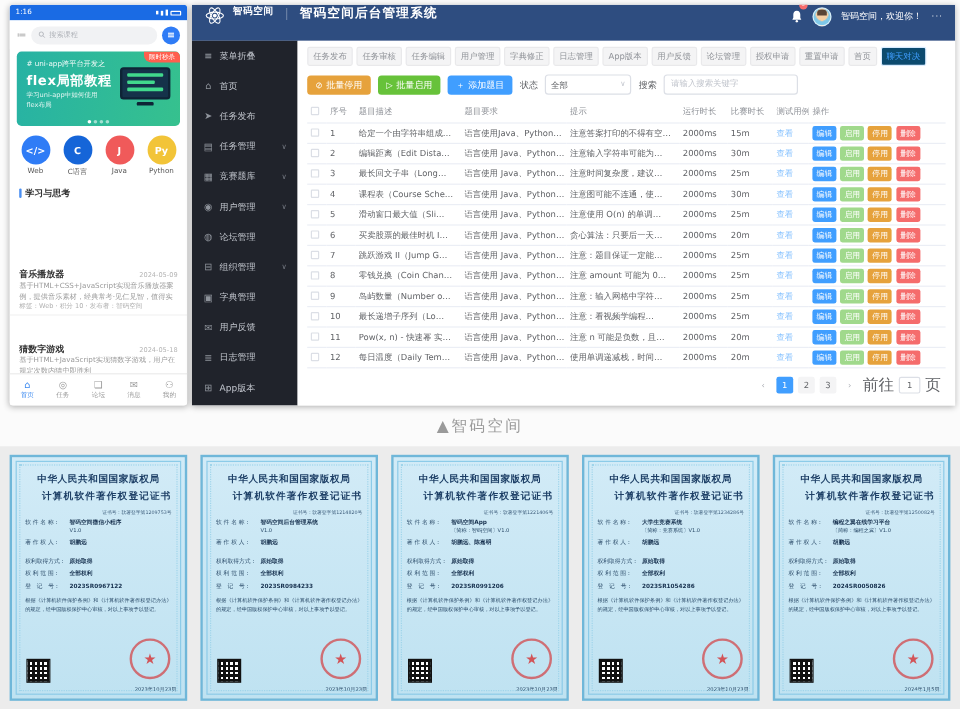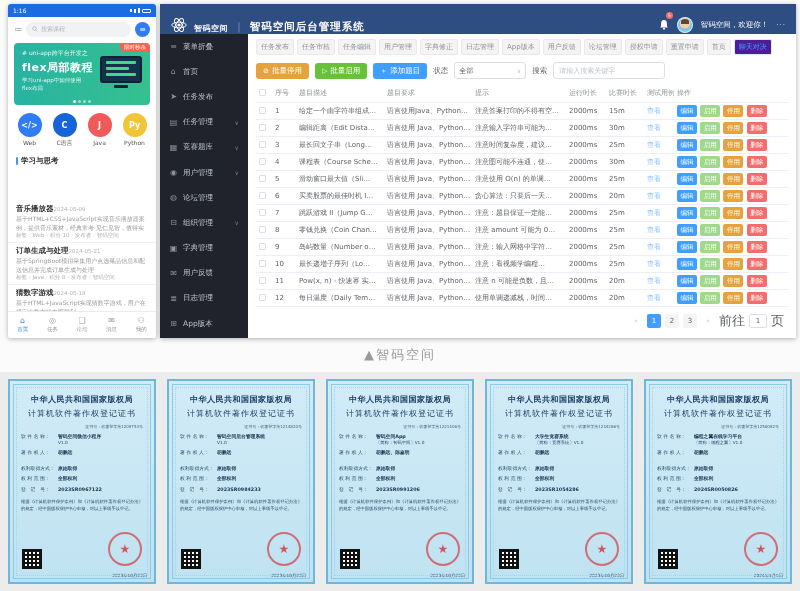--- a/index.html
+++ b/index.html
@@ -43,36 +43,36 @@
   .app-label { font-size:6px; color:#555; margin-top:2px; }
   .sec-title { display:flex; align-items:center; gap:3px; padding:3px 8px 3px; font-size:7.5px;
     color:#333; font-weight:bold; }
   .sec-bar { width:2px; height:8px; background:#4a8ff2; border-radius:1px; }
   .cardsrow { display:flex; gap:5px; padding:0 6px; }
   .mini-card { flex:1; height:32px; border-radius:4px; color:#fff; display:flex; align-items:center;
     gap:4px; padding:0 5px; }
   .mini-emoji { width:13px; height:13px; border-radius:3px; background:rgba(255,255,255,.35); flex:none; }
   .mini-text { font-size:5.5px; font-weight:bold; line-height:1.5; }
   .task-item { padding:3px 8px 3px; border-bottom:1px solid #f2f2f2; }
-  .task-head { display:flex; justify-content:flex-start; align-items:baseline; }
+  .task-head { display:flex; justify-content:space-between; align-items:baseline;margin-top:20px; }
   .task-title { font-size:7.5px; font-weight:bold; color:#333; }
   .task-date { font-size:5.5px; color:#b5b5b5; }
   .task-desc { font-size:6px; color:#9a9a9a; line-height:1.45; margin-top:1px; height:16px; overflow:hidden; }
   .task-meta { font-size:5.5px; color:#b0b0b0; margin-top:1px; }
   .tabbar { position:absolute; left:0; right:0; bottom:0; height:27px; background:#fff;
     border-top:1px solid #ececec; display:flex; }
   .tab-item { flex:1; display:flex; flex-direction:column; align-items:center; justify-content:center; color:#9a9a9a; }
   .tab-item .ti { font-size:8px; line-height:1; }
   .tab-item .tl { font-size:5.5px; margin-top:1px; }
   .tab-item.active { color:#3c8af0; }
 
   
   .admin { position:absolute; left:160px; top:4px; width:636px; height:334px; background:#fff;
     box-shadow:0 1px 5px rgba(0,0,0,.3); overflow:hidden; }
-  .adm-header { height:30px; background:#2e4d80; display:flex; align-items:flex-end; gap:6px;
+  .adm-header { height:30px; background:#2e4d80; display:flex; align-items:flex-start; gap:6px;
     padding:0 10px; color:#fff; }
   .logo { width:18px; height:18px; flex:none; }
   .brand { font-size:8px; font-weight:bold; letter-spacing:.5px; }
   .hdr-div { opacity:.4; font-size:10px; }
   .hdr-title { font-size:10.5px; font-weight:bold; letter-spacing:1px; }
   .hdr-right { margin-left:auto; display:flex; align-items:center; gap:8px; }
   .bell-wrap { position:relative; }
   .badge { position:absolute; top:-3px; right:-4px; background:#f56c6c; color:#fff; font-size:4.5px;
     min-width:7px; height:7px; border-radius:4px; display:flex; align-items:center; justify-content:center; }
   .avatar { width:16px; height:16px; border-radius:50%;
@@ -82,21 +82,21 @@
   .welcome { font-size:7.5px; }
   .more-dots { font-size:7px; letter-spacing:1px; opacity:.9; }
   .adm-side { position:absolute; left:0; top:30px; bottom:0; width:88px; background:#20232b; }
   .side-item { height:25.2px; display:flex; align-items:center; gap:5px; padding:0 9px; color:#c0c4cc; font-size:7.5px; }
   .side-item .si { width:9px; text-align:center; font-size:8px; color:#8f949c; }
   .side-item .chev { margin-left:auto; font-size:6px; color:#787d86; }
   .adm-content { position:absolute; left:88px; top:30px; right:0; bottom:0; background:#fff; }
   .chips { display:flex; gap:3px; padding:5px 8px 4px; white-space:nowrap; }
   .chip { font-size:7px; color:#909399; background:#f4f4f5; border:1px solid #e9e9eb; border-radius:2px;
     padding:2px 4px; }
-  .chip.tab--active { color:#409eff; background:#4c1d95; border-color:#d9ecff; }
+  .chip.tab--active { color:#409eff; background:#0c4a6e; border-color:#d9ecff; }
   .toolbar { display:flex; align-items:center; gap:6px; padding:3px 8px 5px; }
   .btn { font-size:7.5px; color:#fff; border-radius:3px; padding:3px 7px; display:flex; gap:3px; align-items:center; }
   .btn .bi { font-size:7px; }
   .btn-orange { background:#e6a23c; } .btn-green { background:#67c23a; } .btn-blue { background:#409eff; }
   .tb-label { font-size:7.5px; color:#606266; }
   .tb-select { width:72px; height:17px; border:1px solid #dcdfe6; border-radius:3px; font-size:7px;
     color:#606266; display:flex; align-items:center; justify-content:space-between; padding:0 4px; background:#fff; }
   .tb-select .caret { color:#c0c4cc; font-size:6px; }
   .tb-input { width:112px; height:17px; border:1px solid #dcdfe6; border-radius:3px; font-size:7px;
     color:#606266; padding:0 5px; outline:none; }
@@ -126,22 +126,22 @@
   
   .cert-band { position:absolute; left:0; top:372px; width:800px; height:219px; background:#ececec; }
   .certs { display:flex; gap:11px; padding:7px 8px; }
   .cert { width:148px; height:205px; background:linear-gradient(#d2ebf7,#bfe2f1); position:relative;
     border:2px solid #6fb7d9; flex:none; }
   .cert::before { content:""; position:absolute; inset:3px; border:1px solid #8ccbe8; pointer-events:none; }
   .cert::after { content:""; position:absolute; inset:6px; border:1px dotted #9fd4ea; pointer-events:none; }
   .cert-in { position:absolute; inset:0; padding:13px 11px 0; }
   .cert-t1 { font-family:Liberation Serif, serif; font-weight:bold; color:#1d3f66;
     font-size:8px; text-align:center; letter-spacing:.5px; }
-  .cert-t2 { font-family:"DejaVu Serif","Liberation Serif",serif; font-weight:normal; color:#1d3f66;
-    font-size:8px; text-align:center; letter-spacing:1px; margin-top:3px; }
+  .cert-t2 { font-family:"DejaVu Serif","Liberation Serif",serif; font-weight:bold; color:#1d3f66;
+    font-size:8px; text-align:right; letter-spacing:1px; margin-top:3px; }
   .cert-no { text-align:right; font-size:4px; color:#3f5f7d; margin-top:5px; }
   .cert-fields { margin-top:5px; }
   .cf { display:flex; font-size:4.8px; color:#2a4a68; margin-top:4px; line-height:1.35; }
   .cf .cl { width:37px; flex:none; }
   .cf .cv { flex:1; color:#16304e; font-weight:bold; }
   .cv .sub { display:block; font-weight:normal; font-size:4.3px; color:#2a4a68; }
   .cert-body { font-size:4.3px; color:#2a4a68; line-height:1.55; margin-top:6px; text-align:justify; }
   .qr { position:absolute; left:12px; bottom:13px; width:20px; height:20px;
     background-image:repeating-linear-gradient(0deg,#111 0 2px,transparent 2px 4px),
       repeating-linear-gradient(90deg,#111 0 2px,#fff 2px 4px); border:1px solid #111; }
@@ -238,28 +238,20 @@
 
         <div class="task-item">
           <div class="task-head">
             <span class="task-title">音乐播放器</span>
             <span class="task-date">2024-05-09</span>
           </div>
           <div class="task-desc">基于HTML+CSS+JavaScript实现音乐播放器案例，提供音乐素材，经典常考·见仁见智，值得实现</div>
           <div class="task-meta">标签：Web · 积分 10 · 发布者：智码空间</div>
         </div>
 
-        <div class="task-item">
-          <div class="task-head">
-            <span class="task-title">订单生成与处理</span>
-            <span class="task-date">2024-05-21</span>
-          </div>
-          <div class="task-desc">基于SpringBoot模拟采集用户点选菜品信息和配送信息并完成订单生成与处理</div>
-          <div class="task-meta">标签：Java · 积分 8 · 发布者：智码空间</div>
-        </div>
 
         <div class="task-item">
           <div class="task-head">
             <span class="task-title">猜数字游戏</span>
             <span class="task-date">2024-05-18</span>
           </div>
           <div class="task-desc">基于HTML+JavaScript实现猜数字游戏，用户在规定次数内猜中即胜利</div>
           <div class="task-meta">标签：Web · 积分 6 · 发布者：智码空间</div>
         </div>
       </div>

